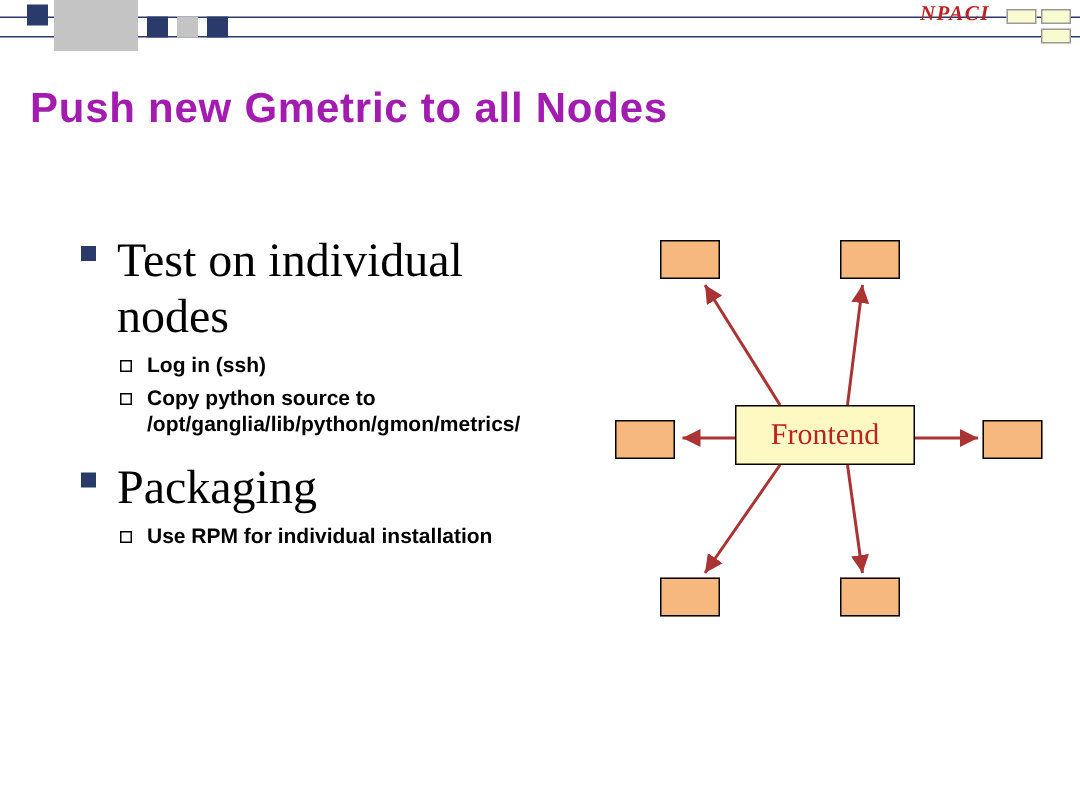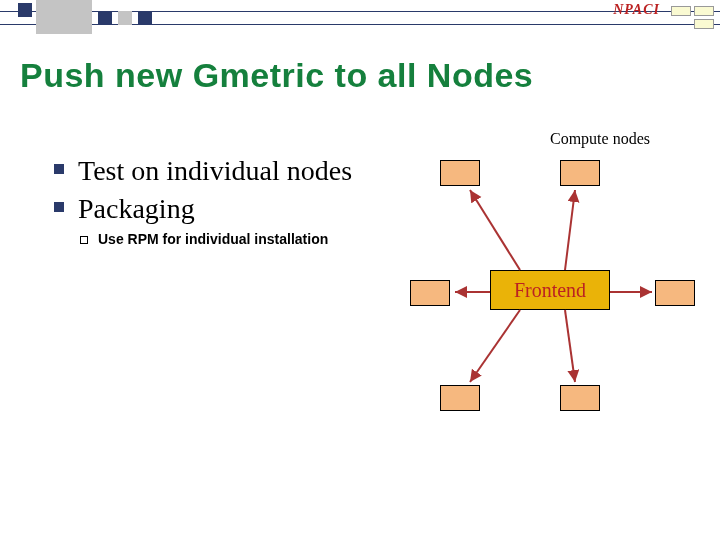--- a/index.html
+++ b/index.html
@@ -9,37 +9,37 @@
   
   .topband { position: absolute; top: 0; left: 0; right: 0; height: 34px; }
   .topband .outline { position: absolute; top: 11px; left: 0; width: 100%; height: 14px; border-top: 1px solid #2a3a6a; border-bottom: 1px solid #2a3a6a; }
   .topband .gray { position: absolute; top: 0; left: 36px; width: 56px; height: 34px; background: #c4c4c4; }
   .topband .sq-dark { position: absolute; width: 14px; height: 14px; background: #2a3a6a; }
   .topband .sq-light { position: absolute; width: 14px; height: 14px; background: #c4c4c4; }
   .logo-right { position: absolute; top: 2px; right: 60px; font-family: "Times New Roman", serif; font-style: italic; font-weight: bold; font-size: 14px; color: #b22; letter-spacing: 1px; margin-left: 28px; }
   .diagram-right-top { position: absolute; top: 6px; right: 6px; }
   .mini-box { border: 1px solid #999; background: #fafad2; width: 26px; height: 10px; margin-bottom: 3px; }
 
-  .title { position: absolute; top: 56px; left: 20px; font-size: 34px; font-weight: 900; letter-spacing: .5px; font-family: Arial, Helvetica, sans-serif; color: #15803d; }
+  .title { position: absolute; top: 56px; left: 20px; font-size: 28px; font-weight: 900; letter-spacing: .5px; font-family: Arial, Helvetica, sans-serif; color: #a21caf; }
 
   
   .content { position: absolute; top: 155px; left: 54px; width: 320px; }
   .bullet-l1 { display: flex; align-items: flex-start; margin-bottom: 6px; }
   .bullet-l1 .mark { width: 10px; height: 10px; background: #2a3a6a; margin-top: 9px; margin-right: 14px; flex: 0 0 10px; }
-  .bullet-l1 .text { font-family: "Times New Roman", serif; font-size: 28px; color: #000; }
+  .bullet-l1 .text { font-family: "Times New Roman", serif; font-size: 32px; color: #000; }
   .sub { margin-left: 26px; margin-bottom: 14px; }
   .bullet-l2 { display: flex; align-items: flex-start; margin-top: 4px; }
   .bullet-l2 .mark { width: 8px; height: 8px; border: 1px solid #000; background: #fff; margin-top: 5px; margin-right: 10px; flex: 0 0 8px; }
   .bullet-l2 .text { font-family: Arial, Helvetica, sans-serif; font-weight: 700; font-size: 14px; color: #000; line-height: 1.25; }
 
   
   .diagram { position: absolute; top: 130px; left: 400px; width: 300px; height: 290px; }
   .diagram .label-top { position: absolute; top: 0; left: 150px; font-family: "Times New Roman", serif; font-size: 16px; color: #000; }
   .node { position: absolute; width: 40px; height: 26px; background: #f6b87f; border: 1px solid #000; }
-  .frontend { position: absolute; width: 120px; height: 40px; background: #eab308; border: 1px solid #000; display: flex; align-items: center; justify-content: center; font-family: "Times New Roman", serif; font-size: 20px; color: #b22; }
+  .frontend { position: absolute; width: 120px; height: 40px; background: #fef9c3; border: 1px solid #000; display: flex; align-items: center; justify-content: center; font-family: "Times New Roman", serif; font-size: 20px; color: #b22; }
   .arrow { position: absolute; stroke: #a33; stroke-width: 2; fill: none; }
   .arrowhead { fill: #a33; }
 
   .copyright { position: absolute; bottom: 32px; left: 0; right: 0; text-align: center; font-family: Arial, Helvetica, sans-serif; font-size: 12px; color: #000; }
 </style>
 </head>
 <body>
 
 <div class="slide">
 
@@ -63,36 +63,45 @@
   </div>
 
   <h1 class="title">Push new Gmetric to all Nodes</h1>
 
   <div class="content">
 
     <div class="bullet-l1">
       <span class="mark"></span>
       <span class="text">Test on individual nodes</span>
     </div>
+    <div class="sub">
+      <div class="bullet-l2">
+        <span class="mark"></span>
+        <span class="text">Log in (ssh)</span>
+      </div>
+      <div class="bullet-l2">
+        <span class="mark"></span>
+        <span class="text">Copy python source to /opt/ganglia/lib/python/gmon/metrics/</span>
+      </div>
+    </div>
 
     <div class="bullet-l1" style="margin-top:0;">
       <span class="mark"></span>
       <span class="text">Packaging</span>
     </div>
     <div class="sub">
       <div class="bullet-l2">
         <span class="mark"></span>
         <span class="text">Use RPM for individual installation</span>
       </div>
     </div>
 
   </div>
 
   <div class="diagram">
-    <div class="label-top">Compute nodes</div>
 
     <div class="node" style="top:30px; left:40px;"></div>
     <div class="node" style="top:30px; left:160px;"></div>
     <div class="node" style="top:150px; left:10px;"></div>
     <div class="node" style="top:150px; left:255px;"></div>
     <div class="node" style="top:255px; left:40px;"></div>
     <div class="node" style="top:255px; left:160px;"></div>
 
     <div class="frontend" style="top:140px; left:90px;">
       <span>Frontend</span>

